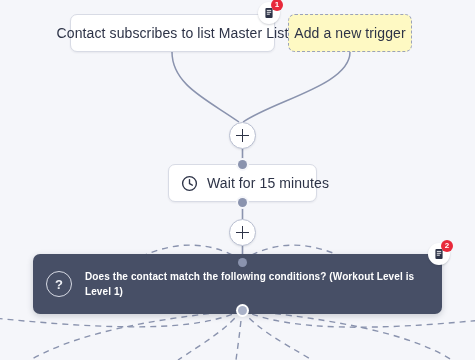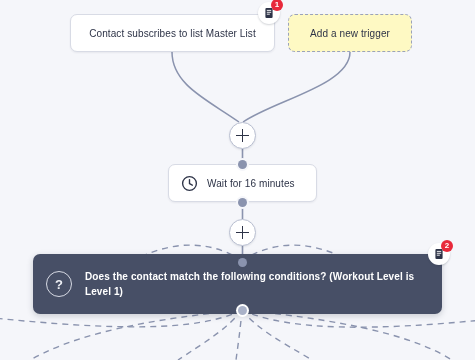--- a/index.html
+++ b/index.html
@@ -29,21 +29,21 @@
     box-sizing: border-box;
     background: #ffffff;
     border: 1px solid #d8dbe5;
     border-radius: 7px;
     box-shadow: 0 1px 2px rgba(40,48,70,0.07);
     display: flex;
     align-items: center;
     justify-content: center;
   }
   .card-label {
-    font-size: 10px;
+    font-size: 14px;
     color: #2d3347;
     letter-spacing: 0.1px;
     white-space: nowrap;
   }
   .card.dashed {
     background: #fef9c3;
     border: 1.6px dashed #9aa2bb;
     box-shadow: none;
   }
   .card.dashed .card-label { color: #2d3347; }
@@ -224,21 +224,21 @@
 
   <div class="plus-btn" id="plus-1"></div>
 
   <div class="card" id="wait-card">
     <span>
       <svg class="clock-icon" viewBox="0 0 20 20" aria-hidden="true">
         <circle cx="10" cy="10" r="8.1" fill="none" stroke="#2d3347" stroke-width="1.6"></circle>
         <path d="M10 5.4 L10 10.2 L13.3 12" fill="none" stroke="#2d3347" stroke-width="1.6" stroke-linecap="round"></path>
       </svg>
     </span>
-    <span class="card-label">Wait for 16 minutes</span>
+    <span class="card-label">Wait for 15 minutes</span>
   </div>
   <div class="port" id="port-wait-top"></div>
   <div class="port" id="port-wait-bot"></div>
 
   <div class="plus-btn" id="plus-2"></div>
 
   <div id="condition-panel">
     <span class="q-icon">?</span>
     <span class="panel-text">Does the contact match the following conditions? (Workout Level is Level 1)</span>
   </div>

